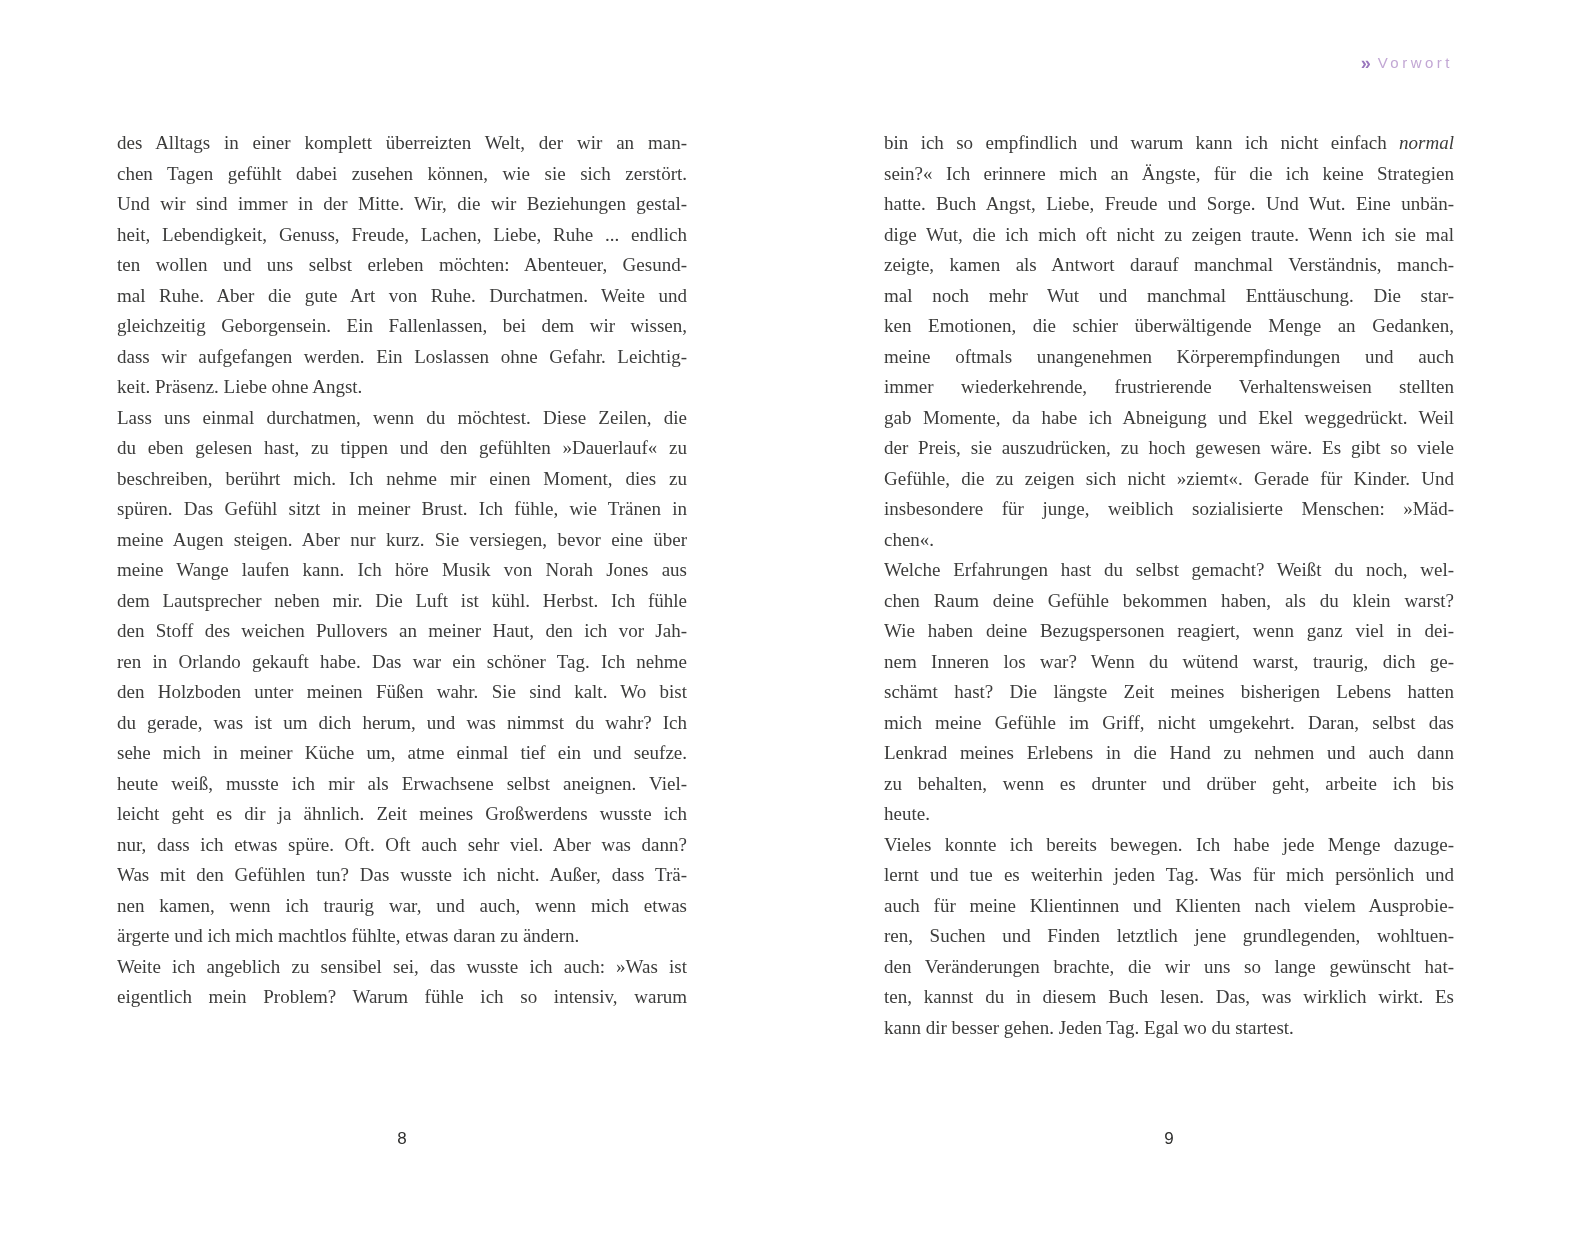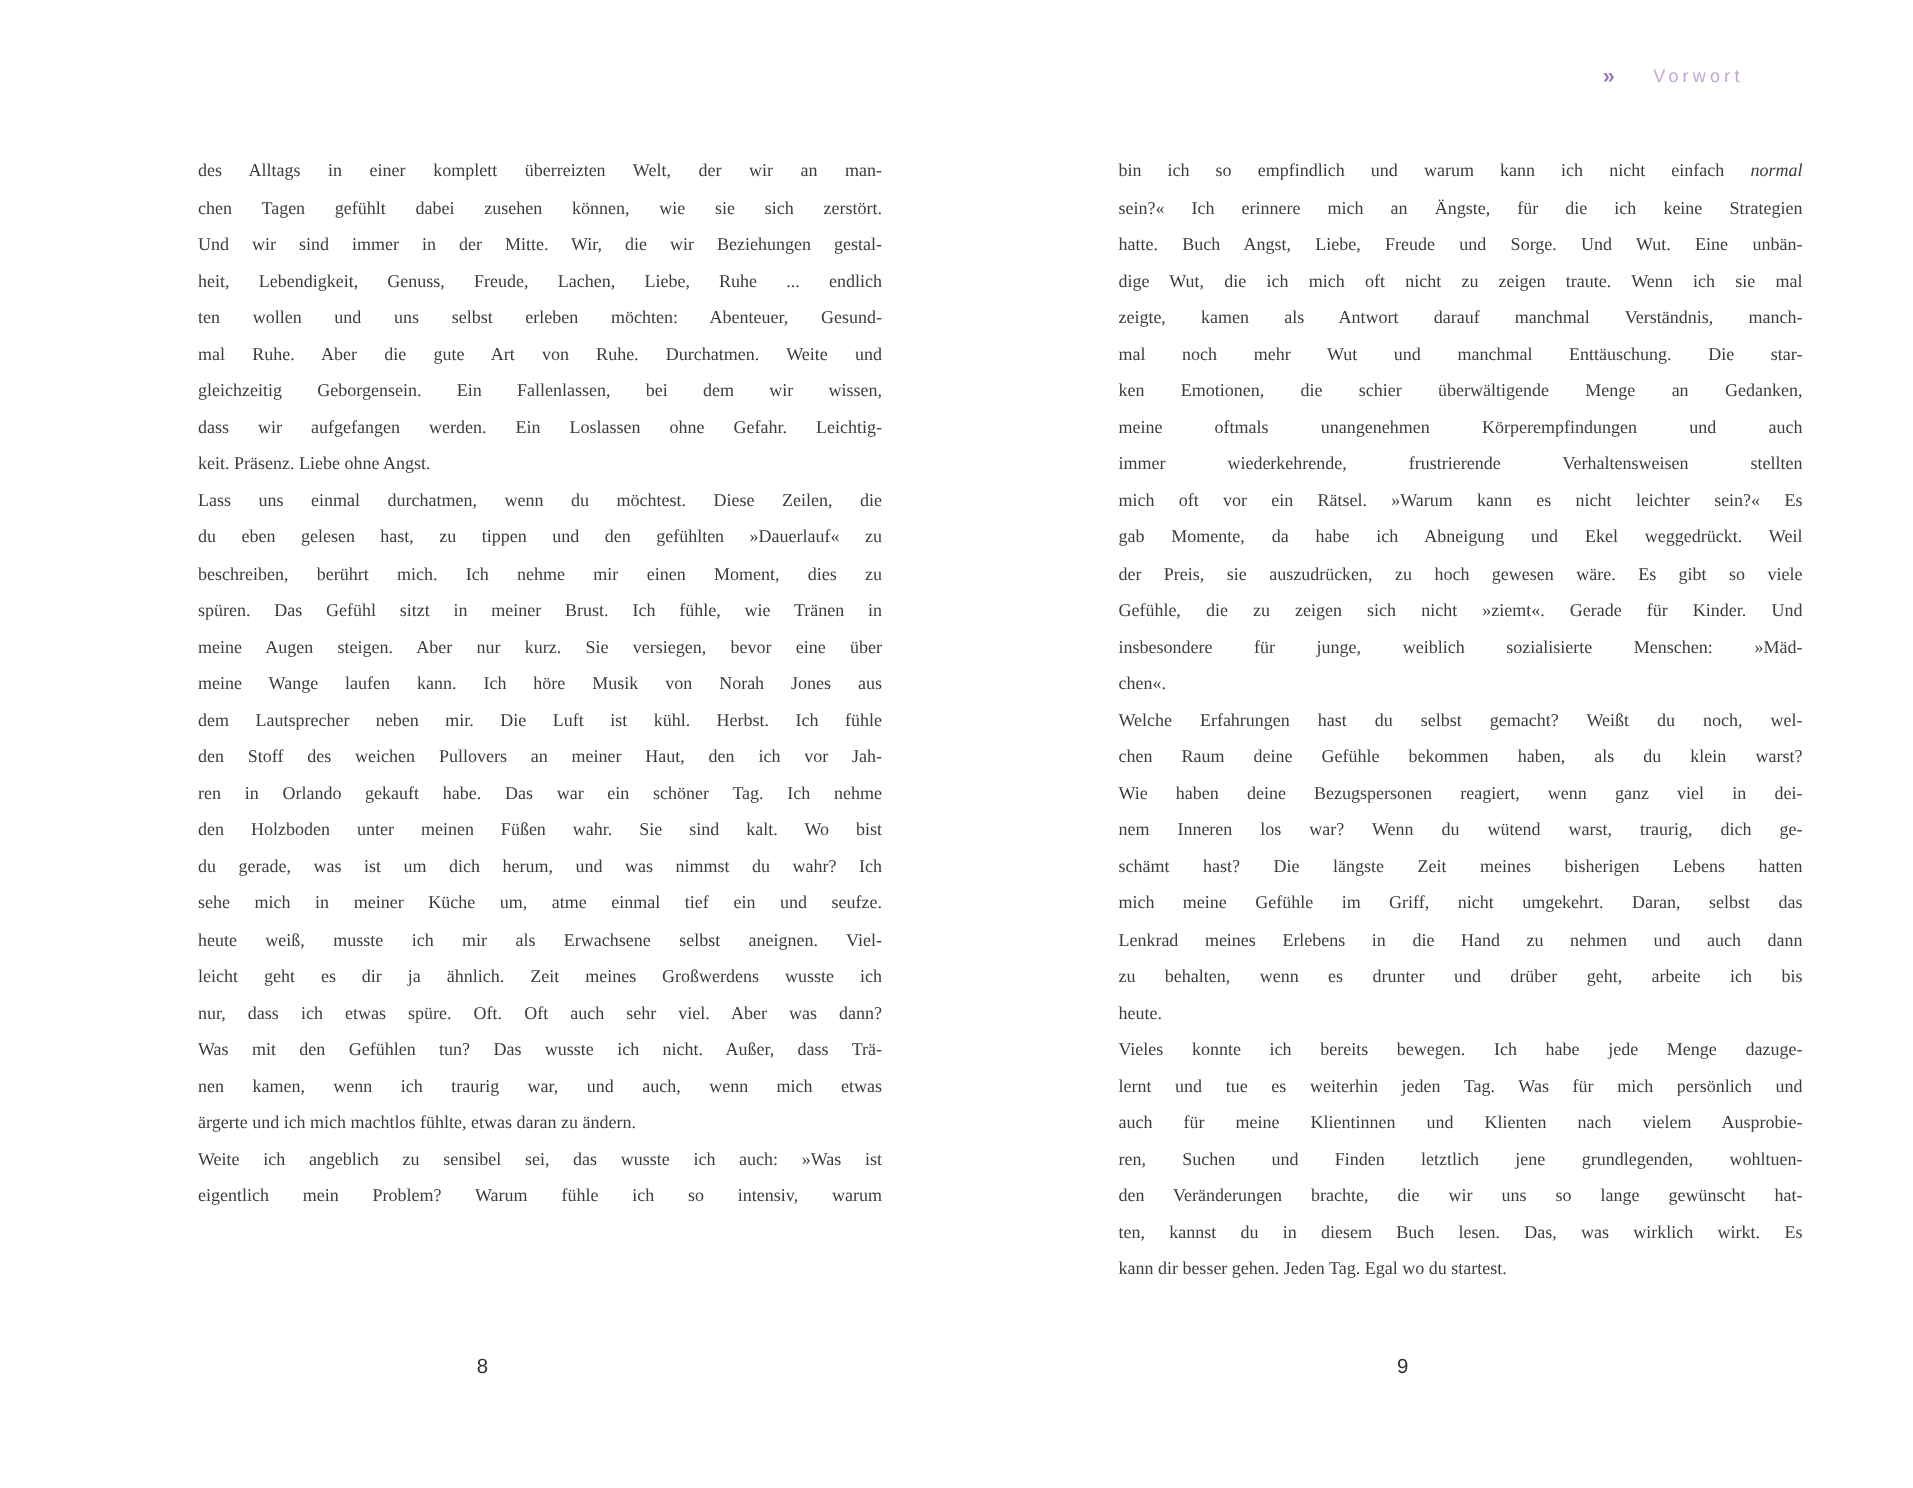--- a/index.html
+++ b/index.html
@@ -27,30 +27,28 @@
     color: var(--accent-marker, #9a77bd);
     font-size: 18px;
     font-weight: bold;
     letter-spacing: 0;
     margin-right: 7px;
     vertical-align: -1px;
   }
   .running-head .label {
     color: var(--accent-label, #c2a7d4);
     letter-spacing: 3.5px;
-    margin-left: 25px;
   }
   .page-col {
     position: absolute;
     top: 128px;
     width: 570px;
     color: var(--body-text, #3c3c3b);
-    font-size: 15px;
+    font-size: 19px;
     line-height: 30.5px;
-    margin-left: 48px;
   }
   .page-col.left  { left: 117px; }
   .page-col.right { left: 884px; }
   .line {
     text-align: justify;
     text-align-last: justify;
   }
   .line.para-end {
     text-align-last: left;
   }
@@ -112,21 +110,20 @@
   <div class="page-col right">
       <div class="line">bin ich so empfindlich und warum kann ich nicht einfach <em>normal</em></div>
       <div class="line">sein?« Ich erinnere mich an Ängste, für die ich keine Strategien</div>
       <div class="line">hatte. Buch Angst, Liebe, Freude und Sorge. Und Wut. Eine unbän-</div>
       <div class="line">dige Wut, die ich mich oft nicht zu zeigen traute. Wenn ich sie mal</div>
       <div class="line">zeigte, kamen als Antwort darauf manchmal Verständnis, manch-</div>
       <div class="line">mal noch mehr Wut und manchmal Enttäuschung. Die star-</div>
       <div class="line">ken Emotionen, die schier überwältigende Menge an Gedanken,</div>
       <div class="line">meine oftmals unangenehmen Körperempfindungen und auch</div>
       <div class="line">immer wiederkehrende, frustrierende Verhaltensweisen stellten</div>
-      <div class="line">mich oft vor ein Rätsel. »Warum kann es nicht leichter sein?« Es</div>
       <div class="line">gab Momente, da habe ich Abneigung und Ekel weggedrückt. Weil</div>
       <div class="line">der Preis, sie auszudrücken, zu hoch gewesen wäre. Es gibt so viele</div>
       <div class="line">Gefühle, die zu zeigen sich nicht »ziemt«. Gerade für Kinder. Und</div>
       <div class="line">insbesondere für junge, weiblich sozialisierte Menschen: »Mäd-</div>
       <div class="line para-end">chen«.</div>
       <div class="line">Welche Erfahrungen hast du selbst gemacht? Weißt du noch, wel-</div>
       <div class="line">chen Raum deine Gefühle bekommen haben, als du klein warst?</div>
       <div class="line">Wie haben deine Bezugspersonen reagiert, wenn ganz viel in dei-</div>
       <div class="line">nem Inneren los war? Wenn du wütend warst, traurig, dich ge-</div>
       <div class="line">schämt hast? Die längste Zeit meines bisherigen Lebens hatten</div>

